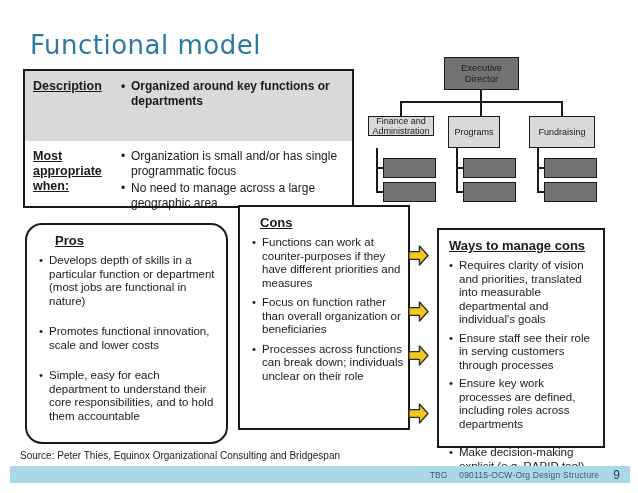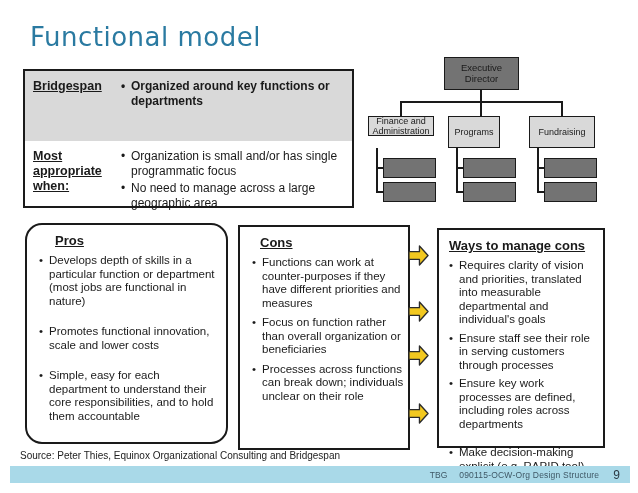--- a/index.html
+++ b/index.html
@@ -1,20 +1,20 @@
 <!DOCTYPE html>
 <html style="--title: #2a7aa1; --gray-fill: #d9d9d9; --line: #1a1a1a; --arrow-yellow: #f2c81f; --footer-bar: #a9d9e8; --footer-text: #3f5866;"><head>
 <meta charset="utf-8">
 <style>
   html,body{margin:0;padding:0;background:#fff;}
   .slide{position:relative;width:638px;height:493px;background:#fff;overflow:hidden;
          font-family:"Liberation Sans",sans-serif;color:#1a1a1a;}
 
   
-  .title{position:absolute;left:30px;top:22px;font-family:"DejaVu Sans",sans-serif;
+  .title{position:absolute;left:30px;top:30px;font-family:"DejaVu Sans",sans-serif;
          font-size:26px;color:var(--title);letter-spacing:.5px;}
 
   
   .sumtable{position:absolute;left:23px;top:69px;width:331px;height:139px;
             border:2px solid var(--line);box-sizing:border-box;display:flex;flex-direction:column;}
   .trow{display:flex;flex:1;}
   .trow.gray{background:var(--gray-fill);height:70px;flex:none;}
   .tlabel{width:92px;flex:none;padding:8px 2px 0 8px;font-size:12.5px;font-weight:bold;
           text-decoration:underline;line-height:15px;box-sizing:border-box;}
   .tbullets{flex:1;padding:8px 4px 0 2px;}
@@ -31,21 +31,21 @@
   .obox.gray{background:var(--gray-fill);}
   .oline{position:absolute;background:var(--line);}
 
   
   .colbox{position:absolute;border:2px solid var(--line);box-sizing:border-box;background:#fff;}
   .colhead{font-size:13px;font-weight:bold;text-decoration:underline;margin:8px 0 6px 0;}
   .colbox ul.blist{font-size:11.5px;line-height:13.5px;}
   .pros{left:25px;top:223px;width:203px;height:221px;padding:0 8px 0 10px;border-radius:17px;}
   .pros .colhead{margin-left:18px;}
   .pros ul.blist li{margin-bottom:17px;}
-  .cons{left:238px;top:225px;width:172px;height:225px;padding:0 4px 0 10px;}
+  .cons{left:238px;top:205px;width:172px;height:225px;padding:0 4px 0 10px;}
   .cons .colhead{margin-left:10px;}
   .cons ul.blist li{margin-bottom:6px;}
   .ways{left:437px;top:228px;width:168px;height:220px;padding:0 4px 0 8px;}
   .ways .colhead{margin-left:2px;}
   .ways ul.blist li{margin-bottom:5px;}
   .ways ul.blist li:last-child{margin-top:15px;}
 
   .arrow{position:absolute;left:408px;width:21px;height:23px;}
 
   
@@ -59,21 +59,21 @@
 </style>
 </head>
 <body>
 
 <div class="slide">
 
   <div class="title">Functional model</div>
 
   <div class="sumtable">
     <div class="trow gray">
-      <div class="tlabel">Bridgespan</div>
+      <div class="tlabel">Description</div>
       <div class="tbullets bold">
         <ul class="blist">
             <li>Organized around key functions or departments</li>
           </ul>
       </div>
     </div>
     <div class="trow">
       <div class="tlabel">Most appropriate when:</div>
       <div class="tbullets">
         <ul class="blist">

